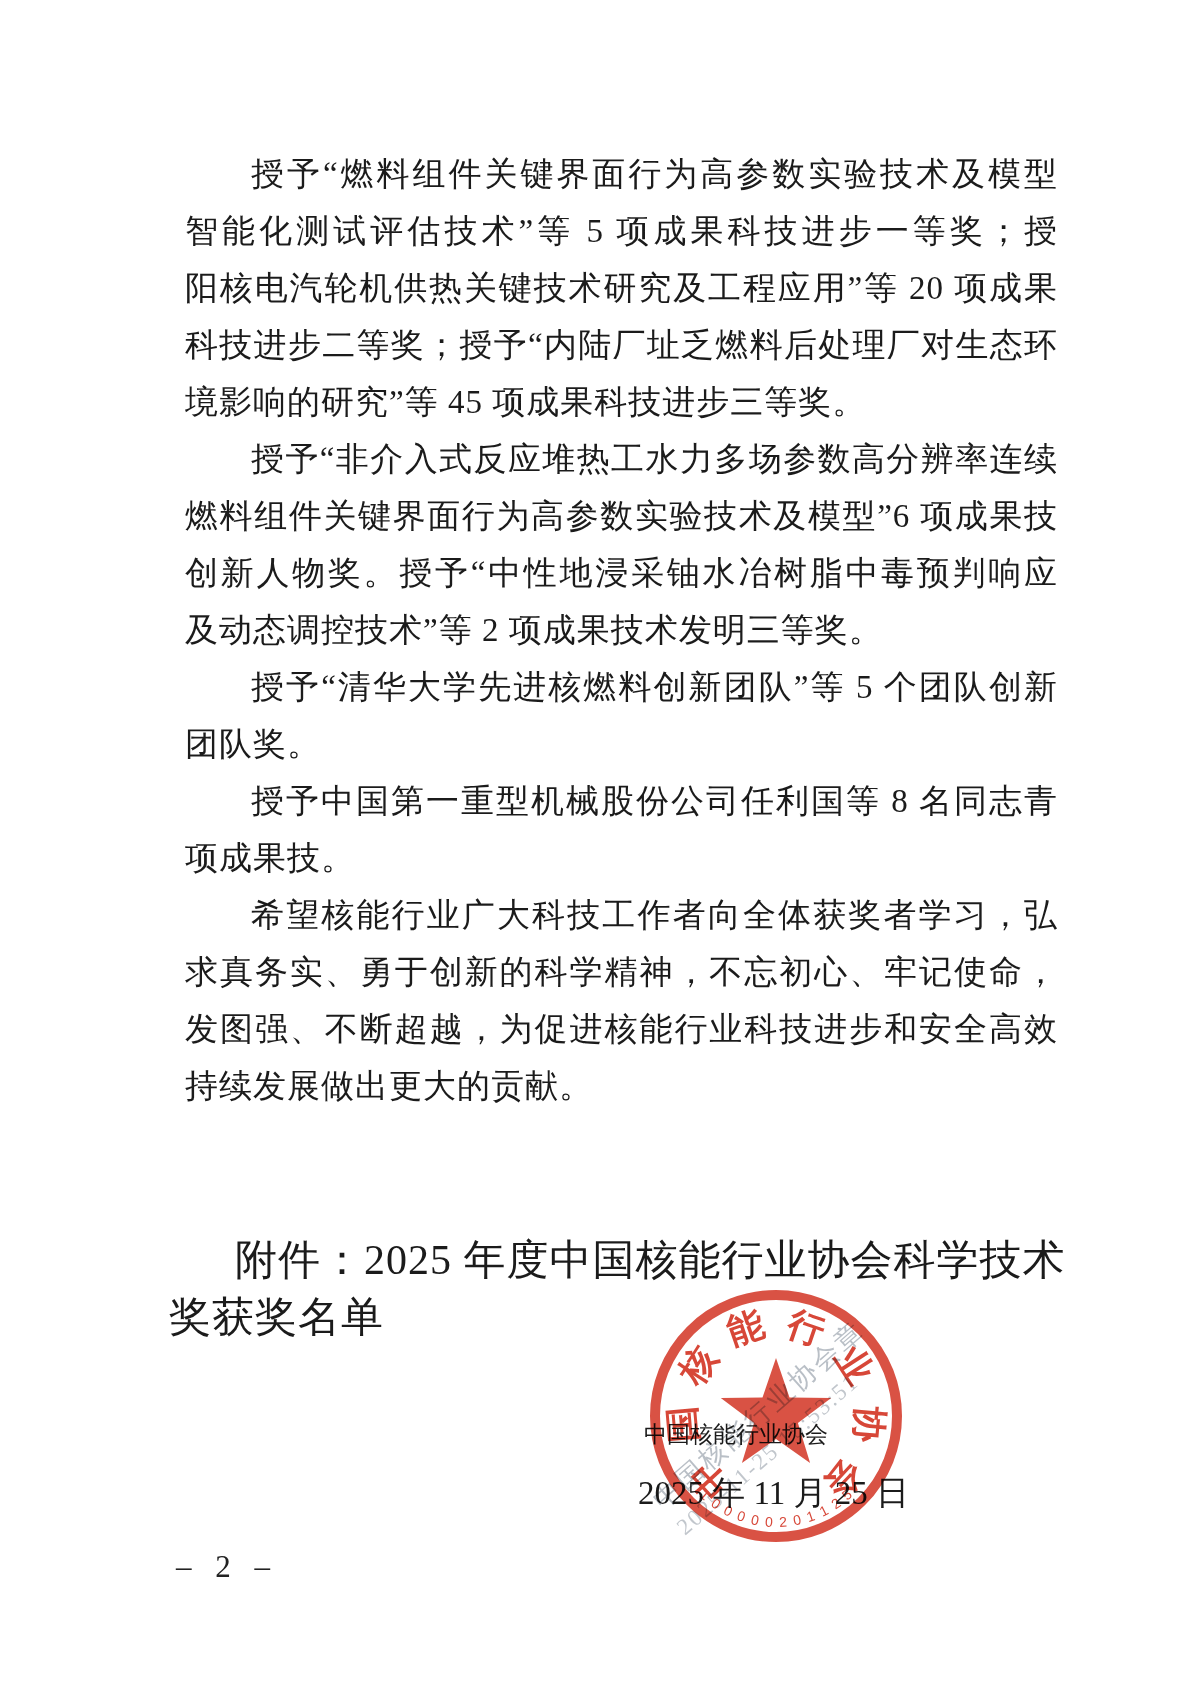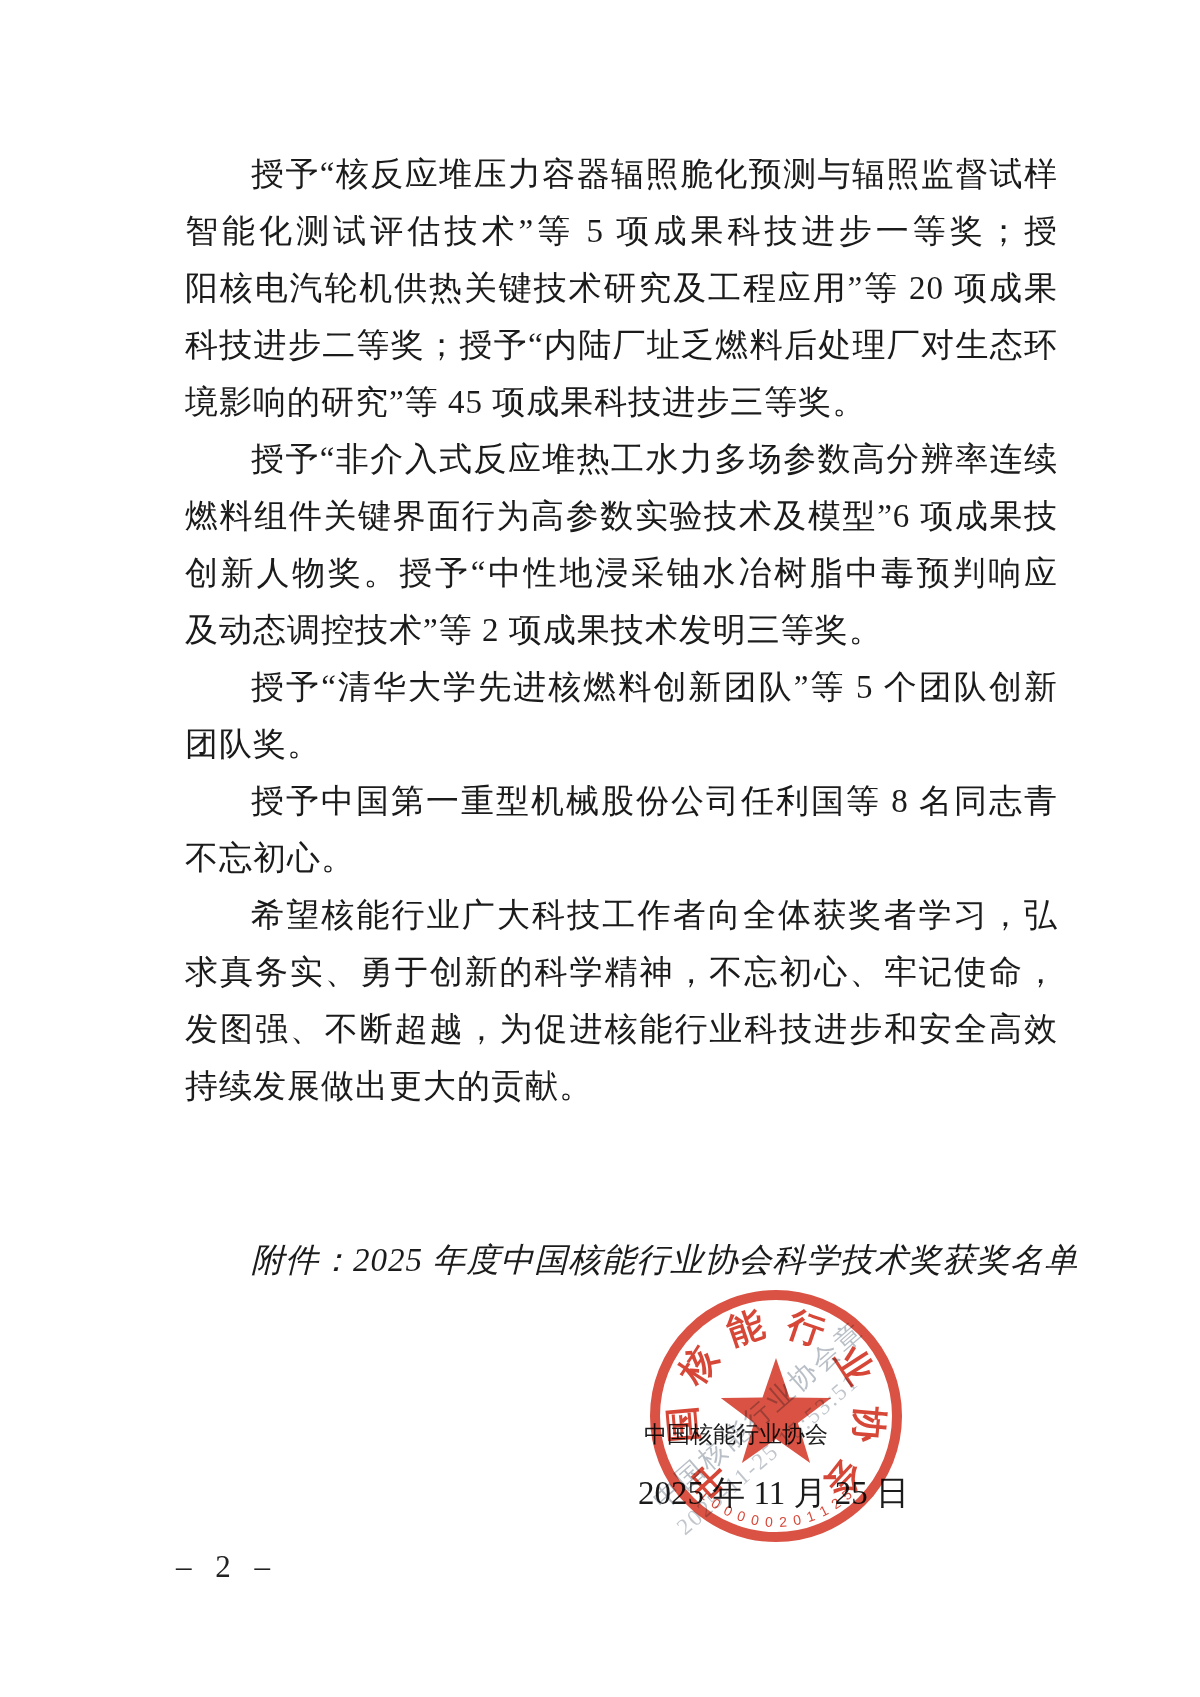--- a/index.html
+++ b/index.html
@@ -19,25 +19,24 @@
   .line {
     height: 57px; line-height: 57px;
     font-size: 33px;
     letter-spacing: 1px;
     white-space: nowrap;
   }
   .fill { text-align: justify; text-align-last: justify; white-space: normal; height:57px; overflow:hidden; }
   .indent { text-indent: 66px; }
   .attachment-line {
     position: absolute;
-    left: 185px; top: 1232px; width: 900px;
+    left: 169px; top: 1232px; width: 900px;
     height: 57px; line-height: 57px;
-    font-size: 33px; letter-spacing: 1px;
+    font-size: 42px; letter-spacing: 1px;
     text-indent: 66px;
-    font-style: italic;
   }
   .seal {
     position: absolute;
     left: 646px; top: 1286px; width: 260px; height: 260px;
     opacity: 0.93;
   }
   .seal svg { display:block; }
   .seal-ring-char {
     font-family: "Liberation Serif", "DejaVu Serif", serif;
     font-weight: 700;
@@ -84,39 +83,39 @@
     color: #222;
   }
 </style>
 </head>
 <body>
 
 <div class="page">
 
   <main class="body-text">
     <div class="para">
-      <div class="line fill indent">授予“核反应堆压力容器辐照脆化预测与辐照监督试样</div>
+      <div class="line fill indent">授予“燃料组件关键界面行为高参数实验技术及模型</div>
       <div class="line fill">智能化测试评估技术”等 5 项成果科技进步一等奖；授予“海</div>
       <div class="line fill">阳核电汽轮机供热关键技术研究及工程应用”等 20 项成果</div>
       <div class="line fill">科技进步二等奖；授予“内陆厂址乏燃料后处理厂对生态环</div>
       <div class="line">境影响的研究”等 45 项成果科技进步三等奖。</div>
     </div>
     <div class="para">
       <div class="line fill indent">授予“非介入式反应堆热工水力多场参数高分辨率连续</div>
       <div class="line fill">燃料组件关键界面行为高参数实验技术及模型”6 项成果技</div>
       <div class="line fill">创新人物奖。授予“中性地浸采铀水冶树脂中毒预判响应</div>
       <div class="line">及动态调控技术”等 2 项成果技术发明三等奖。</div>
     </div>
     <div class="para">
       <div class="line fill indent">授予“清华大学先进核燃料创新团队”等 5 个团队创新</div>
       <div class="line">团队奖。</div>
     </div>
     <div class="para">
       <div class="line fill indent">授予中国第一重型机械股份公司任利国等 8 名同志青年</div>
-      <div class="line">不忘初心。</div>
+      <div class="line">项成果技。</div>
     </div>
     <div class="para">
       <div class="line fill indent">希望核能行业广大科技工作者向全体获奖者学习，弘扬</div>
       <div class="line fill">求真务实、勇于创新的科学精神，不忘初心、牢记使命，奋</div>
       <div class="line fill">发图强、不断超越，为促进核能行业科技进步和安全高效可</div>
       <div class="line">持续发展做出更大的贡献。</div>
     </div>
   </main>
 
   <div class="attachment-line">附件：2025 年度中国核能行业协会科学技术奖获奖名单</div>

